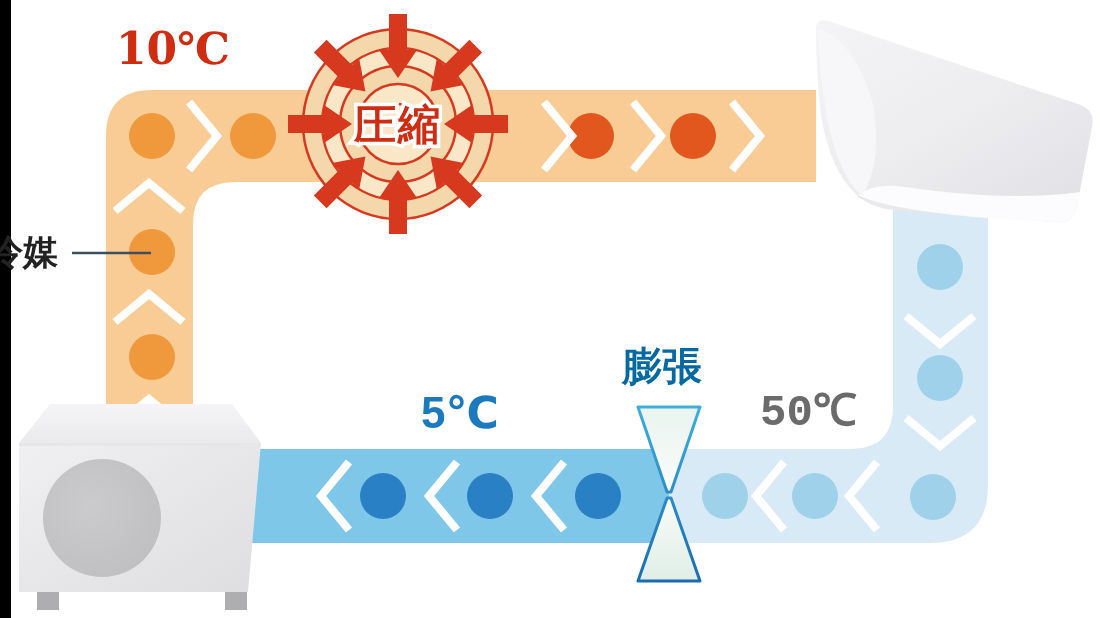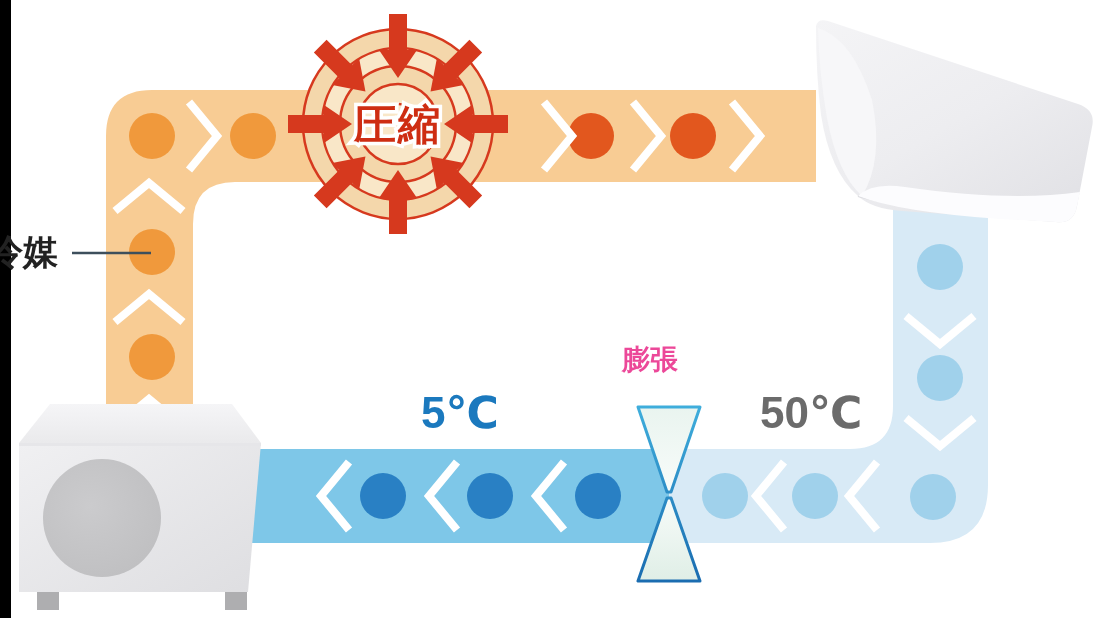--- a/index.html
+++ b/index.html
@@ -3,21 +3,21 @@
 <meta charset="utf-8">
 <style>
   html,body{margin:0;padding:0;background:#fff;}
   #stage{position:relative;width:1106px;height:618px;overflow:hidden;background:#fff;
          font-family:"Liberation Sans","DejaVu Sans",sans-serif;}
   #scene{position:absolute;left:0;top:0;}
   .label{position:absolute;line-height:1;white-space:nowrap;font-weight:bold;}
   .t-red{font-family:"DejaVu Serif","Liberation Serif",serif;font-size:44px;color:#CE2D12;}
   .t-cold{font-size:44px;color:#1B79BE;}
   .t-warm{font-size:44px;color:#6B6B6B;}
-  .t-exp{font-size:28px;color:#ec4899;}
+  .t-exp{font-size:40px;color:#0369a1;}
   .t-coolant{font-size:35px;color:#222;font-weight:600;}
   .chev{stroke:#fff;stroke-width:8;fill:none;stroke-linejoin:miter;}
   .burst-ring{stroke:#D6391E;stroke-width:2.5;}
   .burst-text{font-family:"DejaVu Sans","Liberation Sans",sans-serif;font-weight:bold;font-size:42px;
               fill:#CE2D12;stroke:#fff;stroke-width:7;paint-order:stroke;letter-spacing:2px;}
 </style>
 </head>
 <body>
 
 <div id="stage">
@@ -143,18 +143,19 @@
     <path d="M 816,26 Q 818,18 828,21 L 1078,104 Q 1096,110 1092,127 L 1077,206 Q 1074,224 1056,222
              L 902,211 Q 872,209 858,196 Q 830,172 821,115 Q 816,75 816,26 Z" fill="url(#gAcBody)"></path>
     <path d="M 818,28 Q 852,38 872,100 Q 884,160 862,196 Q 838,175 827,118 Q 819,72 818,28 Z" fill="#F7F7F9"></path>
     <path d="M 858,196 Q 930,216 1077,206" fill="none" stroke="#D8D8DD" stroke-width="2"></path>
     <path d="M 858,196 Q 900,212 1000,219 L 1056,222 Q 1074,224 1077,206 L 1080,192 Q 1010,202 905,187 Q 872,182 858,196 Z" fill="#FCFCFE"></path>
   </g>
 
   <line x1="72" y1="253" x2="151" y2="253" stroke="#3D4F5C" stroke-width="2.5"></line>
 </svg>
 
+<div class="label t-red" style="left:116px; top:27px;">10℃</div>
 <div class="label t-cold" style="left:421px; top:391px;">5℃</div>
-<div class="label t-warm" style="left:760px; top:391px;">50℃</div>
+<div class="label t-warm" style="left:760px; top:391px;font-family:Liberation Mono, monospace;">50℃</div>
 <div class="label t-exp" style="left:622px; top:346px;">膨張</div>
 <div class="label t-coolant" style="left:-12px; top:234px;">冷媒</div>
 
 </div>
 
 </body></html>

